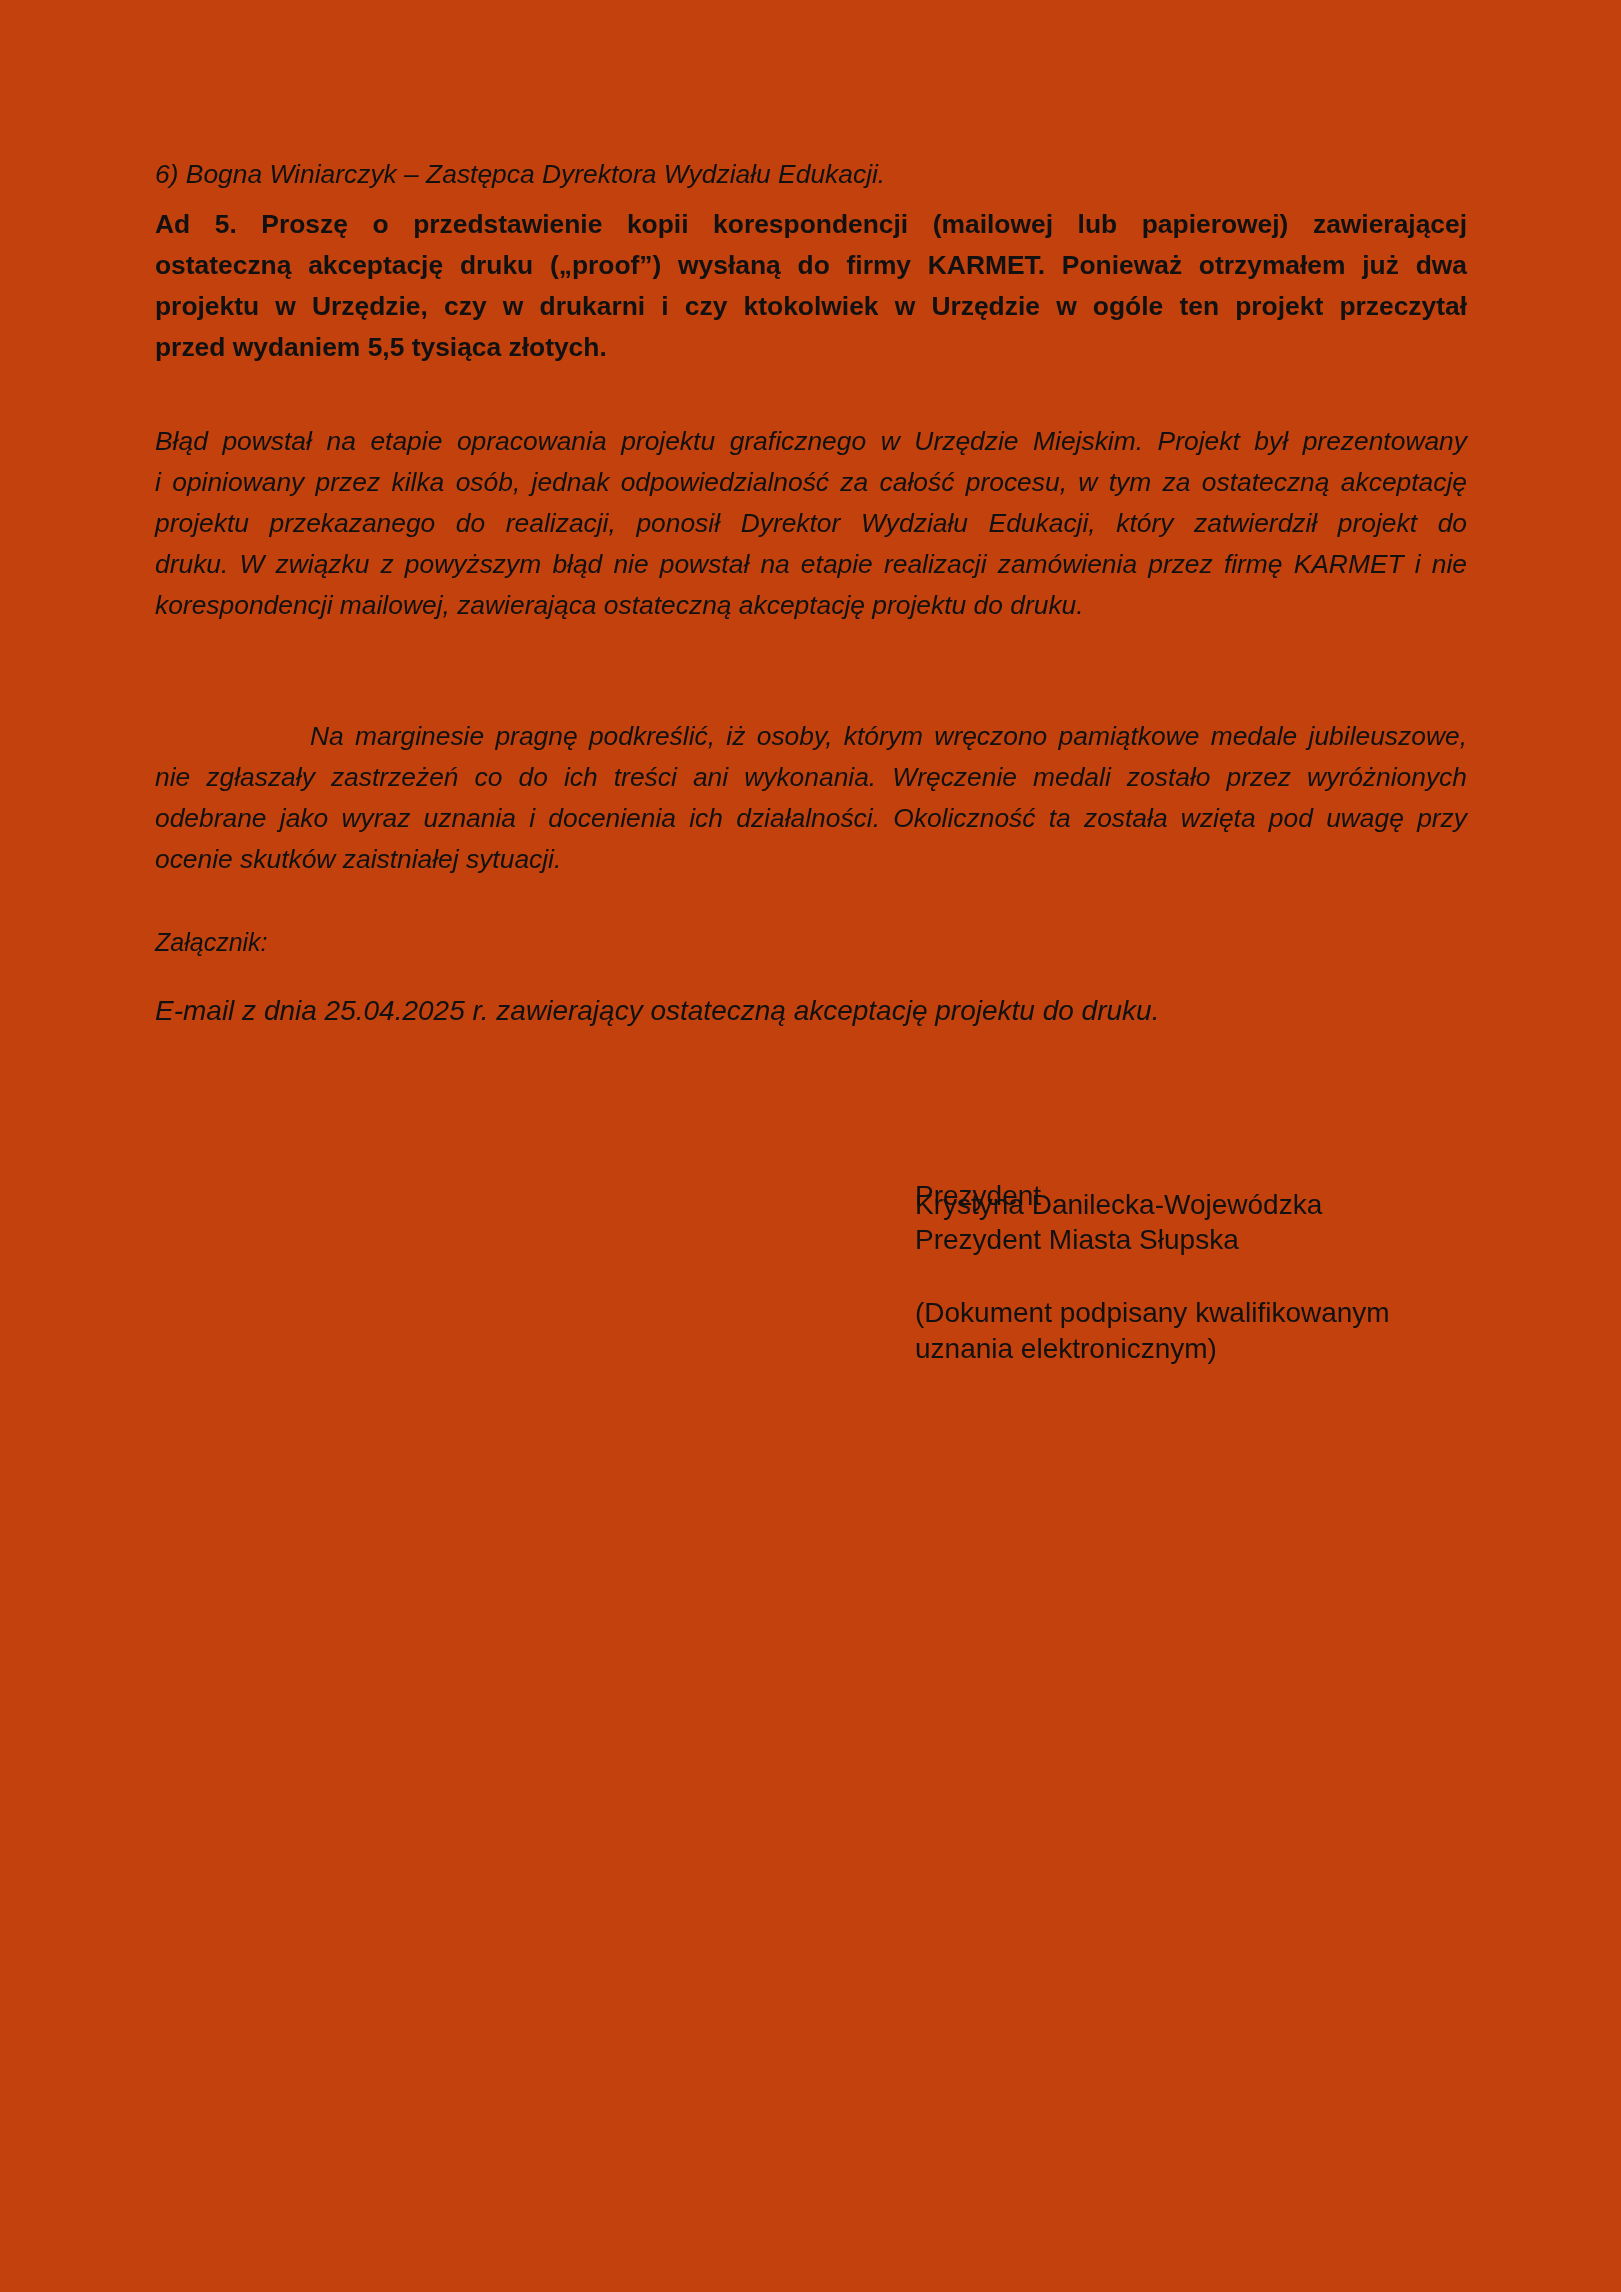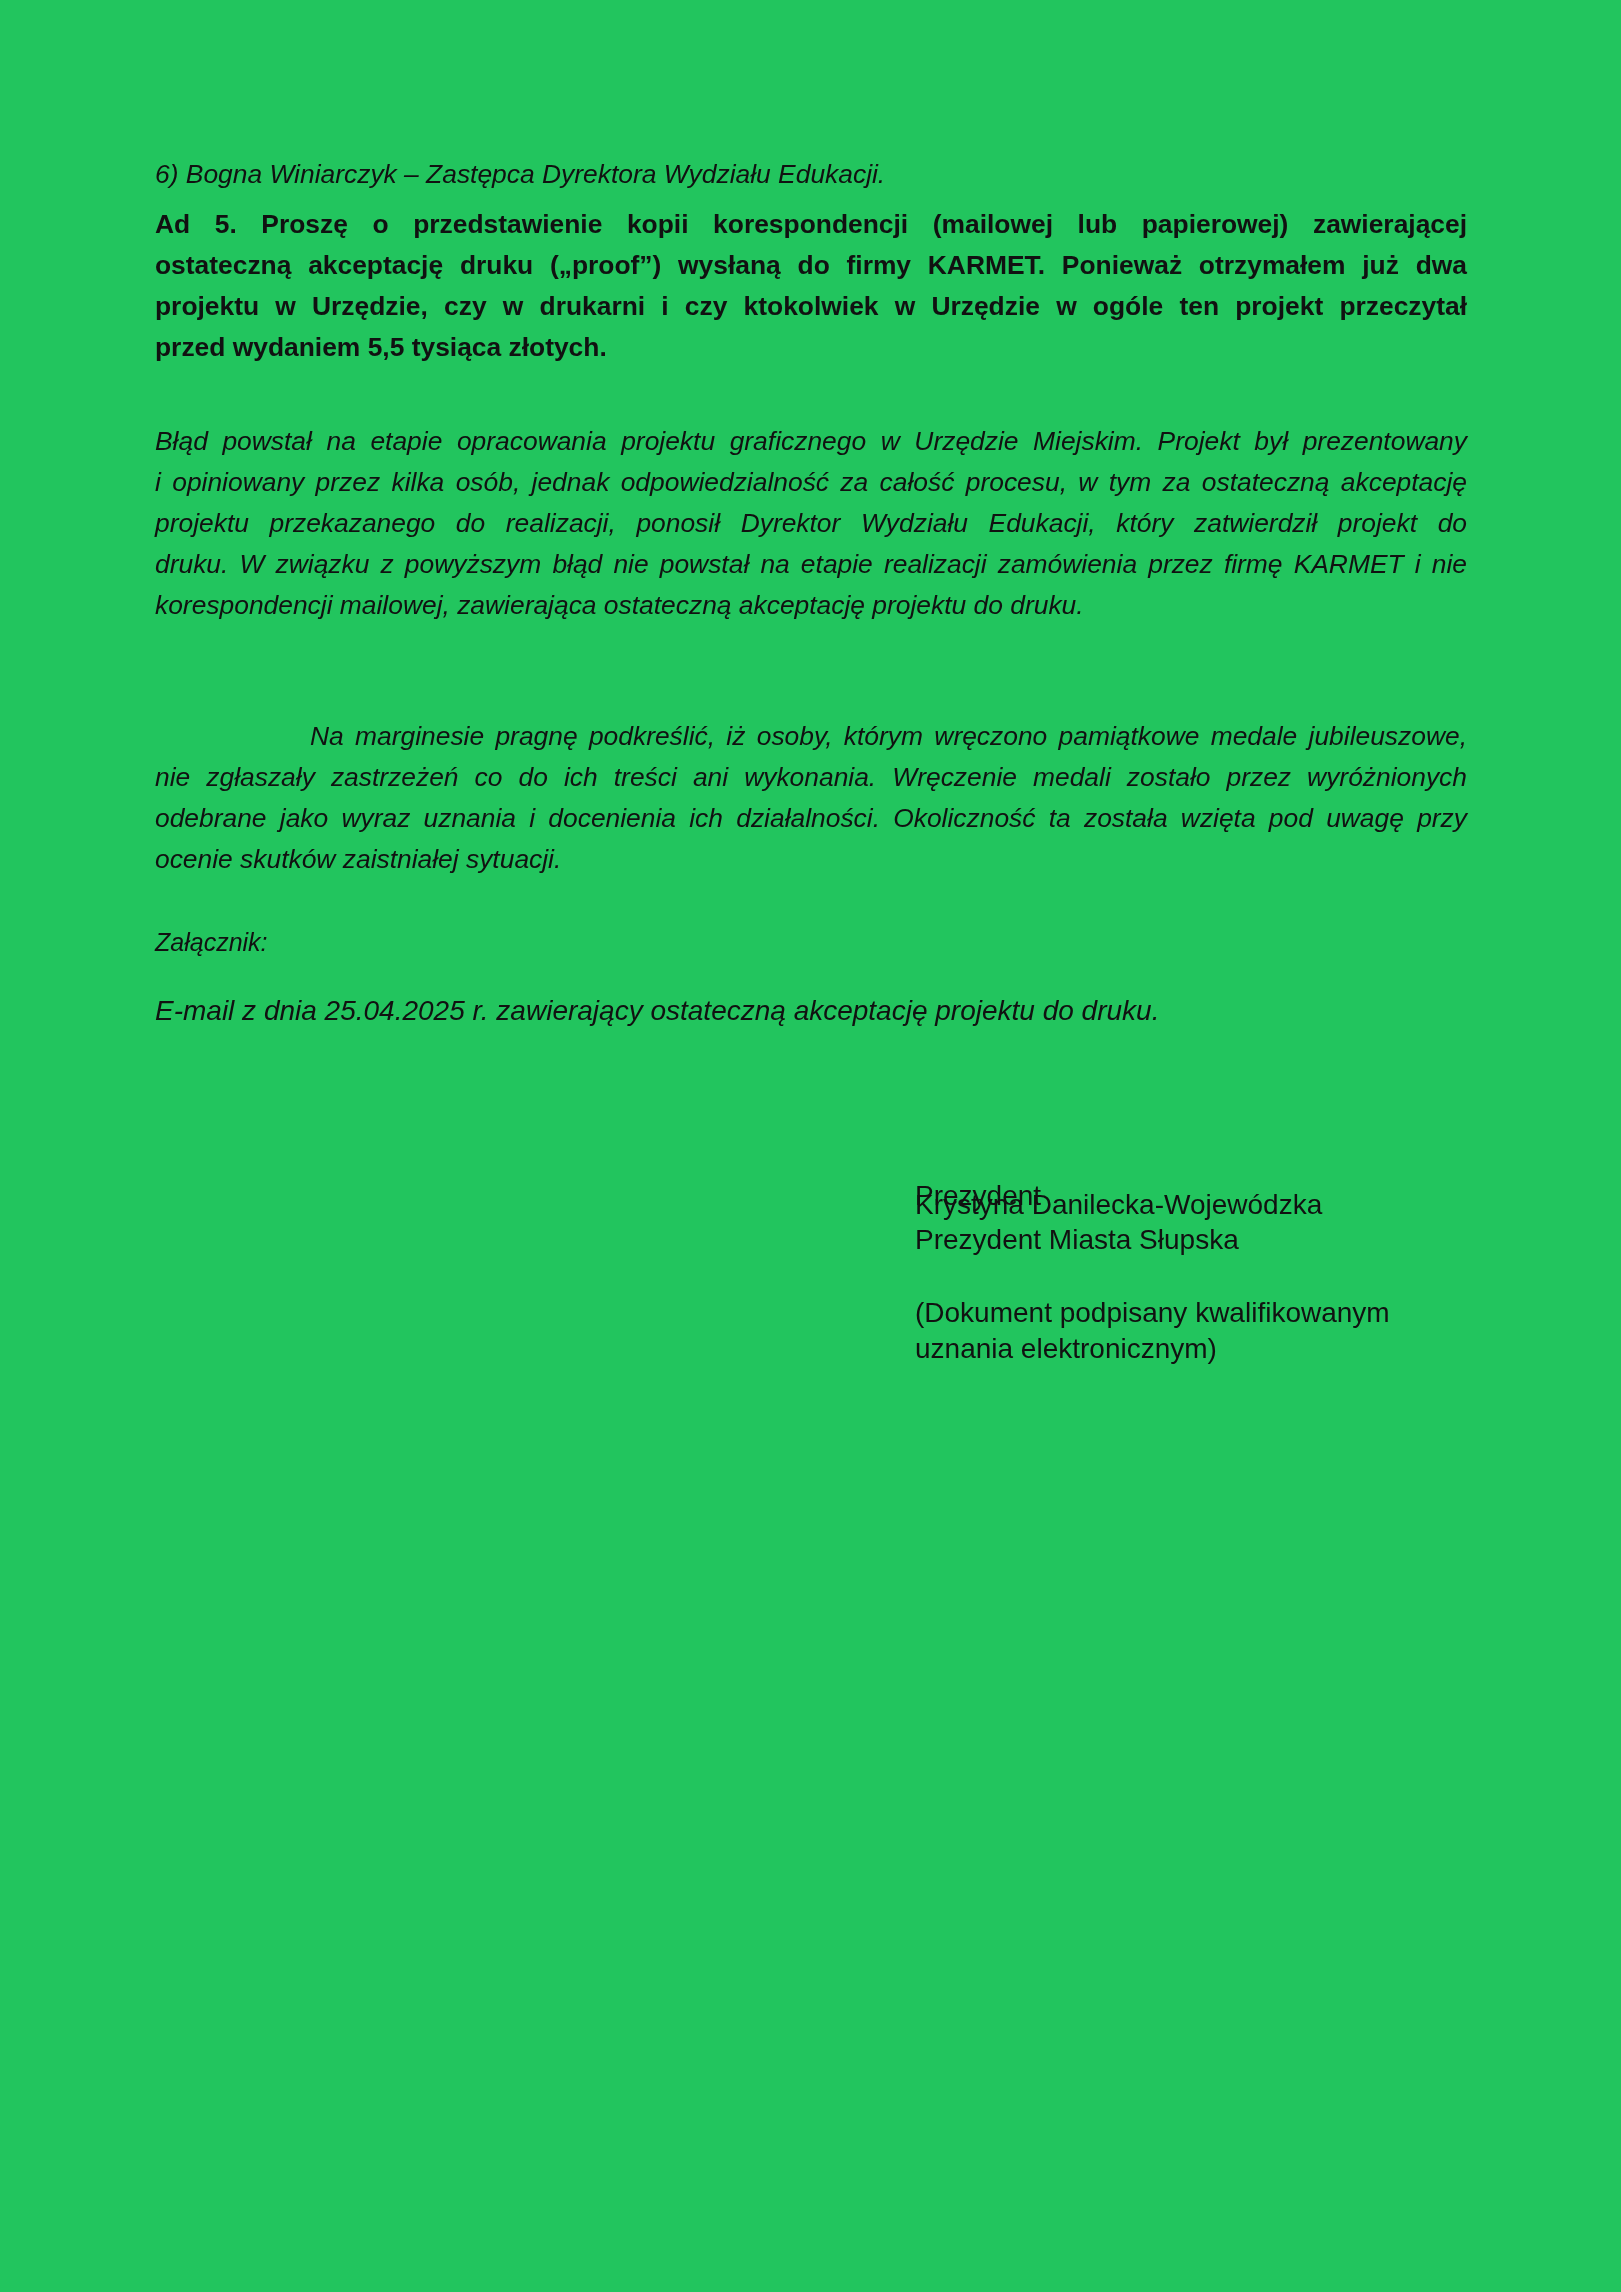--- a/index.html
+++ b/index.html
@@ -1,18 +1,18 @@
 <!DOCTYPE html>
 <html style="font-size:14.3px"><head>
 <meta charset="utf-8">
 <style>
   html, body { margin: 0; padding: 0; background: #ffffff; }
   body { width: 1622px; height: 2293px; position: relative; overflow: hidden;
          font-family: "Liberation Sans", "DejaVu Sans", sans-serif; color: #111111; }
-  .page { position: absolute; left: 0; top: 0; width: 1622px; height: 2293px; background: #22c55e; }
+  .page { position: absolute; left: 0; top: 0; width: 1622px; height: 2293px; background: #c2410c; }
   .body-col { position: absolute; left: 155px; width: 1312px; }
   .line { font-size: 26.4px; line-height: 41px; white-space: nowrap; }
   .italic { font-style: italic; }
   .bold { font-weight: bold; }
   .p { font-size: 26.4px; line-height: 41px; }
   .p .l { display: block; text-align: justify; text-align-last: justify; }
   .p .l.last { text-align-last: left; }
   .sig { position: absolute; left: 915px; font-size: 28px; line-height: 36px; }
 </style>
 </head>

